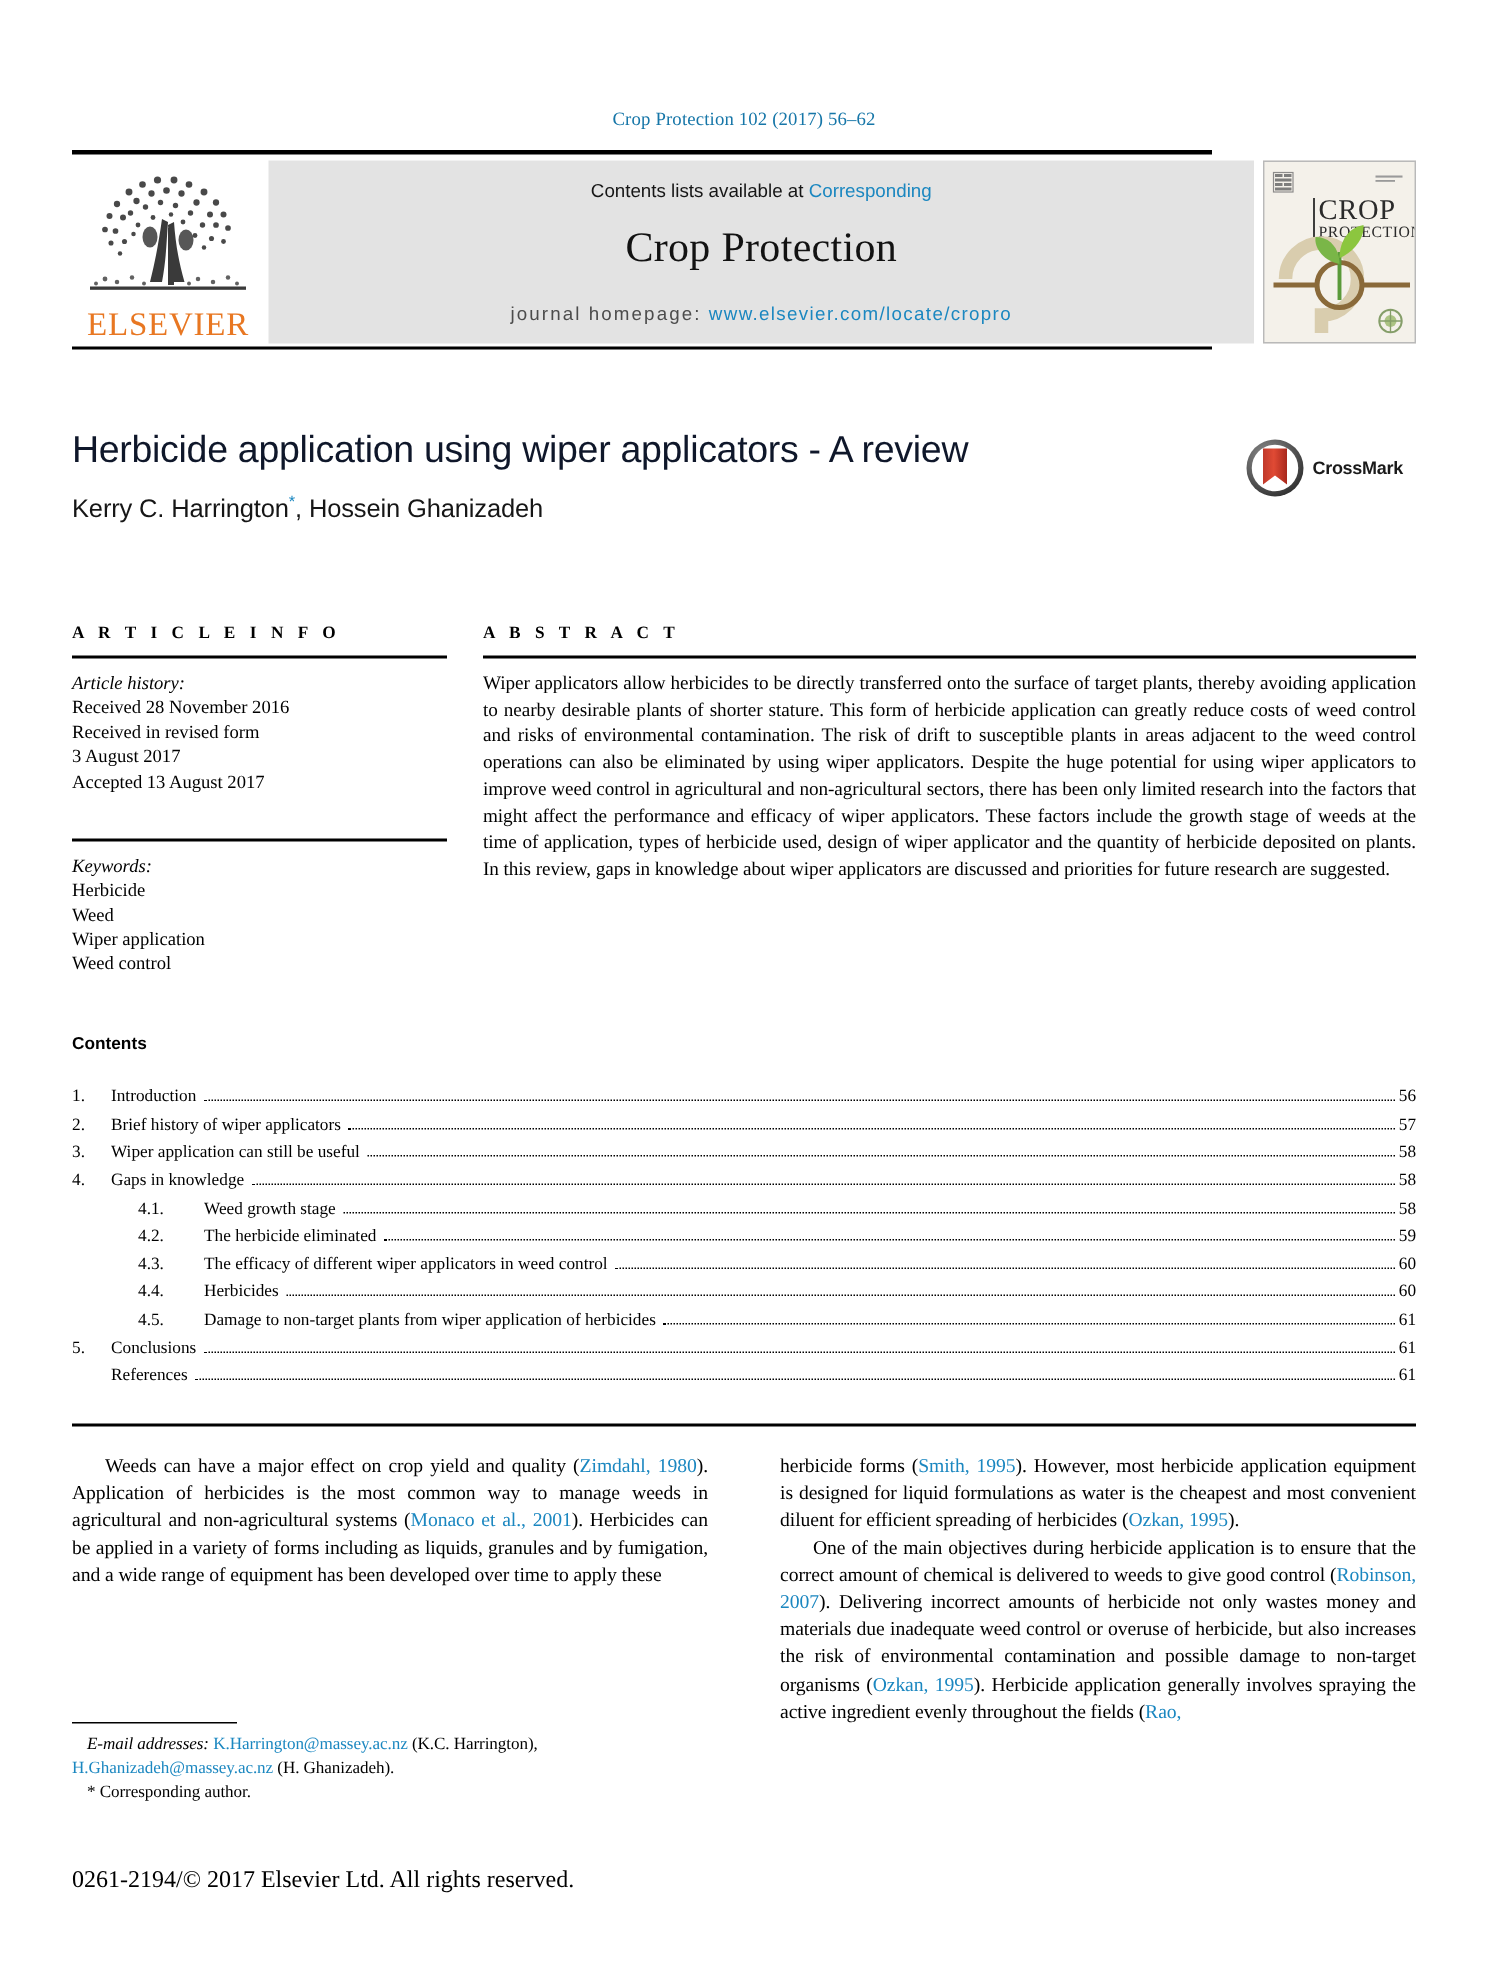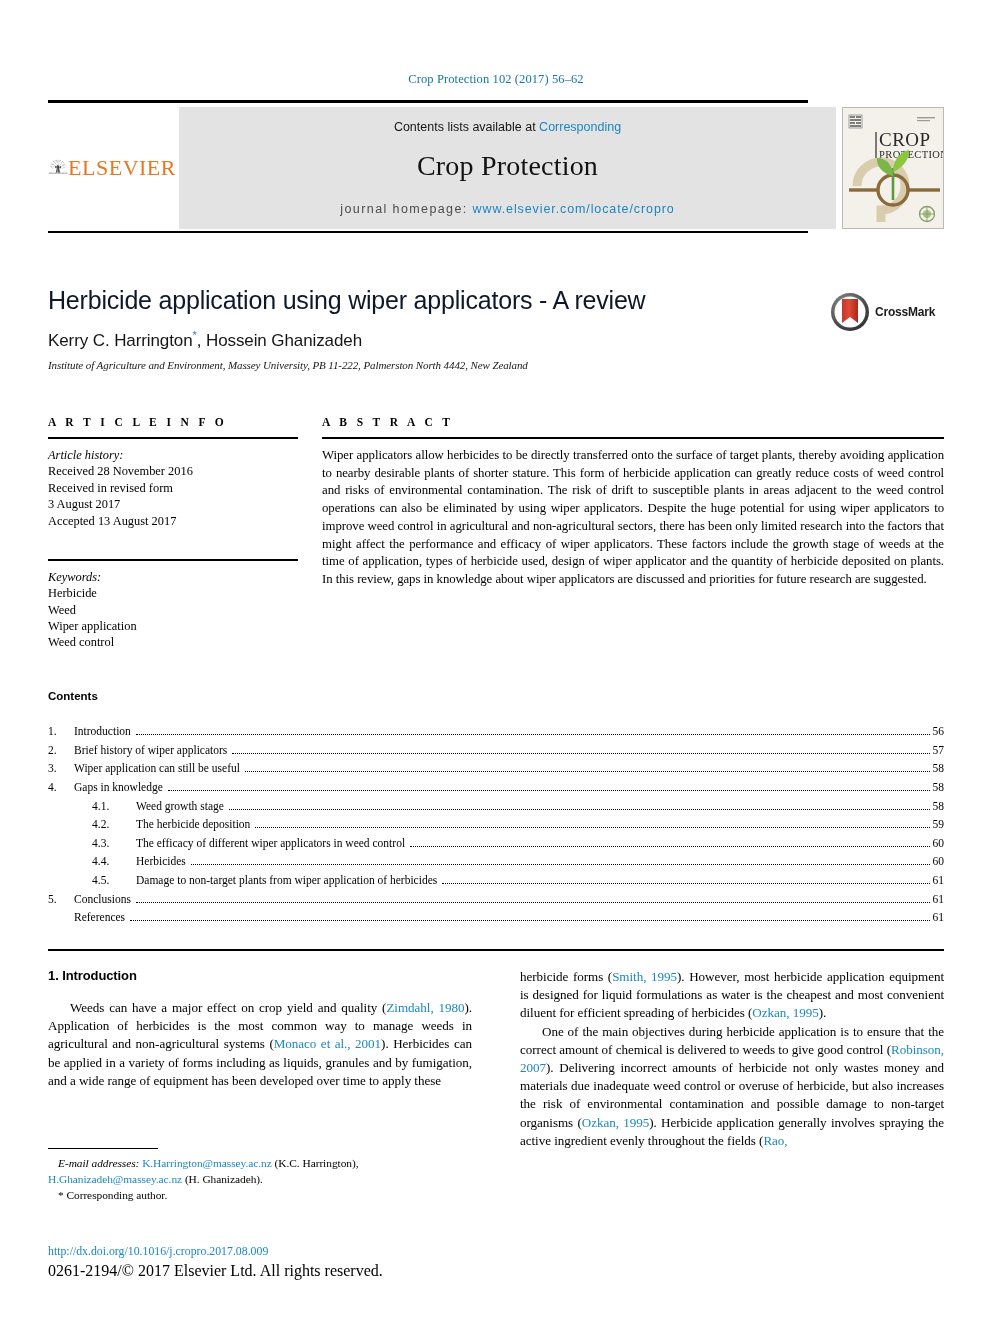--- a/index.html
+++ b/index.html
@@ -47,21 +47,22 @@
   .masthead-body {
     display: flex;
     align-items: stretch;
     margin-top: 4px;
     height: 122px;
   }
   .elsevier-logo {
     width: 128px;
     flex: 0 0 128px;
     display: flex;
-    flex-direction: row;
+    flex-direction: column;
+    justify-content: flex-end;
     align-items: center;
     padding-bottom: 2px;
   }
   .tree-svg { display:block; }
   .elsevier-word {
     font-family: "Liberation Serif", serif;
     color: #e87722;
     font-size: 22px;
     letter-spacing: .5px;
     line-height: 1;
@@ -471,21 +472,20 @@
       </div>
     </div>
     <div class="rule-bottom"></div>
   </div>
 
   <div class="title-block">
     <div class="paper-title">Herbicide application using wiper applicators - A review</div>
     <div class="authors">
       <span>Kerry C. Harrington</span><sup>*</sup><span>, Hossein Ghanizadeh</span>
     </div>
-    <div class="affiliation">Institute of Agriculture and Environment, Massey University, PB 11-222, Palmerston North 4442, New Zealand</div>
   </div>
 
   <div class="crossmark">
     <svg width="40" height="40" viewBox="0 0 40 40">
       <defs>
         <radialGradient id="cmg" cx="35%" cy="30%" r="80%">
           <stop offset="0%" stop-color="#8c8c8c"></stop>
           <stop offset="55%" stop-color="#5a5a5a"></stop>
           <stop offset="100%" stop-color="#2b2b2b"></stop>
         </radialGradient>
@@ -558,21 +558,21 @@
         <div class="toc-row">
           <span class="toc-indent"></span>
           <span class="toc-num sub">4.1.</span>
           <span class="toc-label">Weed growth stage</span>
           <span class="toc-dots"></span>
           <span class="toc-page">58</span>
         </div>
         <div class="toc-row">
           <span class="toc-indent"></span>
           <span class="toc-num sub">4.2.</span>
-          <span class="toc-label">The herbicide deposition</span>
+          <span class="toc-label">The herbicide eliminated</span>
           <span class="toc-dots"></span>
           <span class="toc-page">59</span>
         </div>
         <div class="toc-row">
           <span class="toc-indent"></span>
           <span class="toc-num sub">4.3.</span>
           <span class="toc-label">The efficacy of different wiper applicators in weed control</span>
           <span class="toc-dots"></span>
           <span class="toc-page">60</span>
         </div>
@@ -601,21 +601,20 @@
           <span class="toc-label">References</span>
           <span class="toc-dots"></span>
           <span class="toc-page">61</span>
         </div>
       </div>
     <div class="contents-rule"></div>
   </div>
 
   <div class="body-cols">
     <div class="bcol left">
-      <div class="body-head">1.  Introduction</div>
       <p class="body-p">
         <span>Weeds can have a major effect on crop yield and quality (</span><span class="lnk">Zimdahl, 1980</span><span>). Application of herbicides is the most common way to manage weeds in agricultural and non-agricultural systems (</span><span class="lnk">Monaco et al., 2001</span><span>). Herbicides can be applied in a variety of forms including as liquids, granules and by fumigation, and a wide range of equipment has been developed over time to apply these</span>
       </p>
     </div>
 
     <div class="bcol right">
       <p class="body-p cont">
         <span>herbicide forms (</span><span class="lnk">Smith, 1995</span><span>). However, most herbicide application equipment is designed for liquid formulations as water is the cheapest and most convenient diluent for efficient spreading of herbicides (</span><span class="lnk">Ozkan, 1995</span><span>).</span>
       </p>
       <p class="body-p">
@@ -630,17 +629,16 @@
       <span class="fn-ital fn-indent">E-mail addresses:</span>
       <span class="lnk">K.Harrington@massey.ac.nz</span>
       <span>(K.C. Harrington),</span>
       <span class="lnk">H.Ghanizadeh@</span><span class="lnk">massey.ac.nz</span>
       <span>(H. Ghanizadeh).</span>
     </div>
     <div class="fn-line fn-indent">* Corresponding author.</div>
   </div>
 
   <div class="doi-block">
-    <div class="doi-line">http://dx.doi.org/10.1016/j.cropro.2017.08.009</div>
     <div class="issn-line">0261-2194/© 2017 Elsevier Ltd. All rights reserved.</div>
   </div>
 
 </div>
 
 </body></html>

